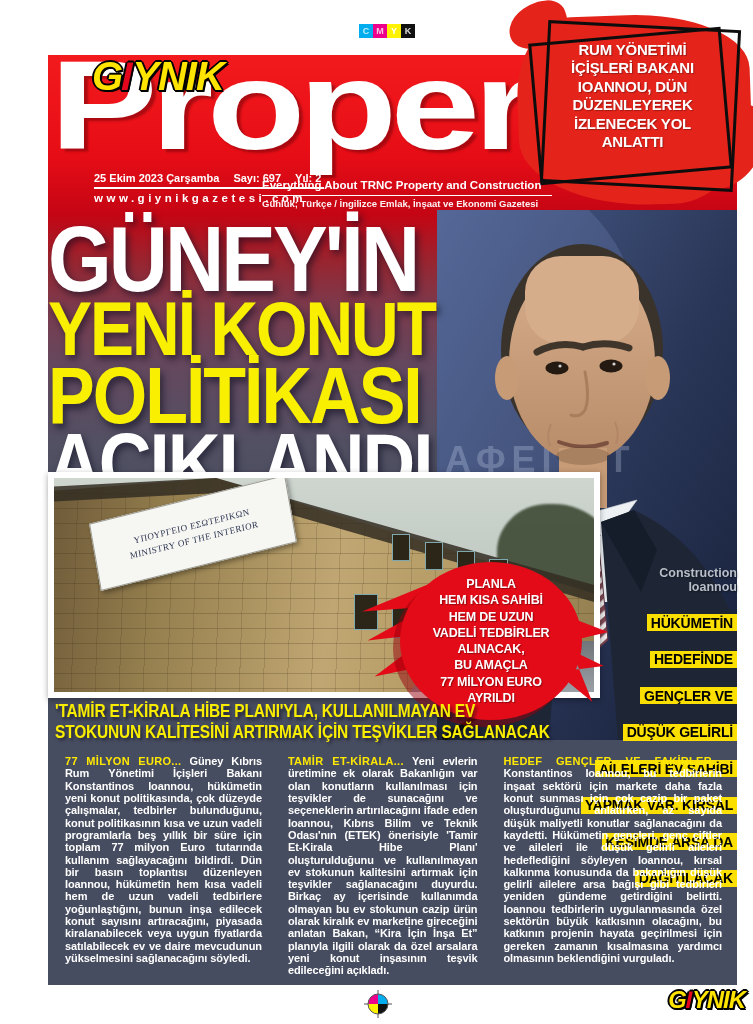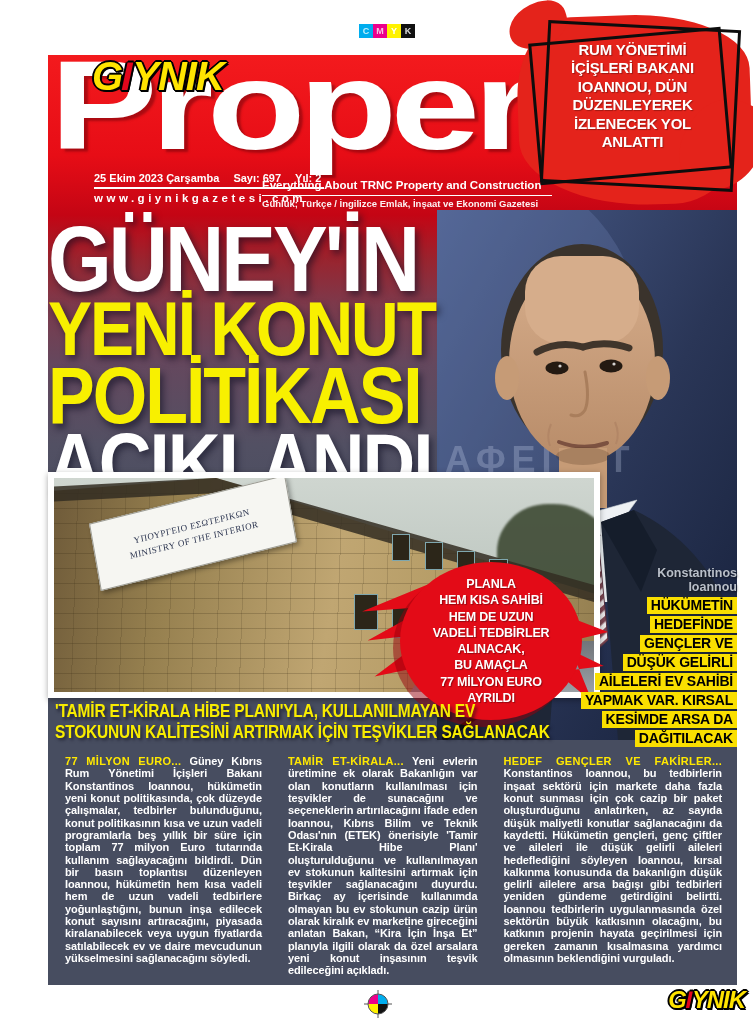--- a/index.html
+++ b/index.html
@@ -108,21 +108,21 @@
 
   
   .portrait{left:437px;top:210px;width:300px;height:530px;}
   .caption{right:16px;top:566px;text-align:right;color:#b9bfc8;font-weight:bold;font-size:12.5px;
            line-height:1.15;text-shadow:1px 1px 2px rgba(0,0,0,.5);}
 
   
   .ycall{right:16px;top:596px;width:200px;text-align:right;}
   .ycall div{margin-bottom:1px;}
   .ycall span{display:inline-block;background:#fadf00;color:#000;font-weight:bold;font-size:14px;
-              line-height:14px;padding:1.5px 4px;letter-spacing:-.2px;white-space:nowrap;}
+              line-height:14px;padding:1.5px 4px;letter-spacing:-.2px;white-space:nowrap;margin-top:18px;}
 
   
   .subhl{left:55px;top:700px;color:#f8ec00;font-weight:bold;font-size:15.5px;line-height:17px;
          transform:scaleY(1.22);transform-origin:top left;letter-spacing:-.2px;
          text-shadow:2px 2px 3px rgba(10,10,25,.65);white-space:nowrap;}
 
   
   .columns{left:52px;top:742px;width:683px;height:240px;display:flex;overflow:hidden;}
   .col{overflow:hidden;}
   .col p{margin:13px;color:#fff;font-size:11px;line-height:1.12;font-weight:bold;
@@ -269,21 +269,21 @@
           <div>VADELİ TEDBİRLER</div>
           <div>ALINACAK,</div>
           <div>BU AMAÇLA</div>
           <div>77 MİLYON EURO</div>
           <div>AYRILDI</div>
         </div>
     </div>
   </div>
 
   <div class="abs caption">
-    <div>Konstantinos</div>
+    <div>Construction</div>
     <div>Ioannou</div>
   </div>
 
   <div class="abs ycall">
       <div><span>HÜKÜMETİN</span></div>
       <div><span>HEDEFİNDE</span></div>
       <div><span>GENÇLER VE</span></div>
       <div><span>DÜŞÜK GELİRLİ</span></div>
       <div><span>AİLELERİ EV SAHİBİ</span></div>
       <div><span>YAPMAK VAR. KIRSAL</span></div>

